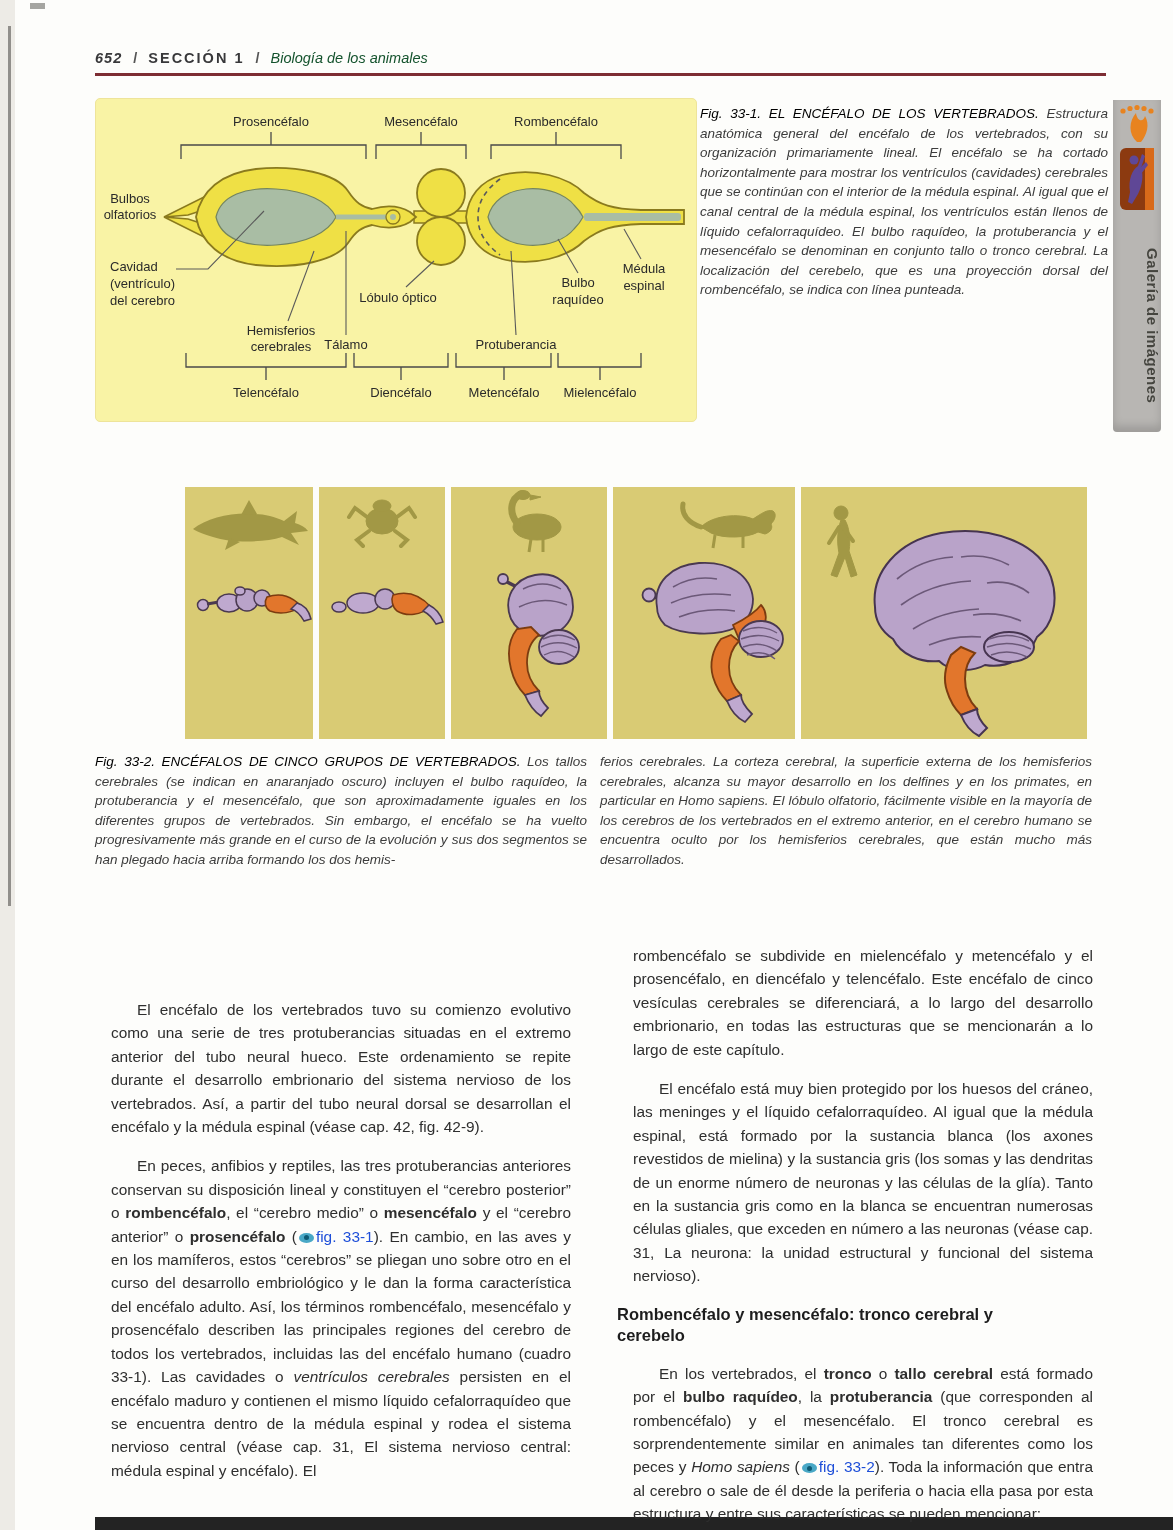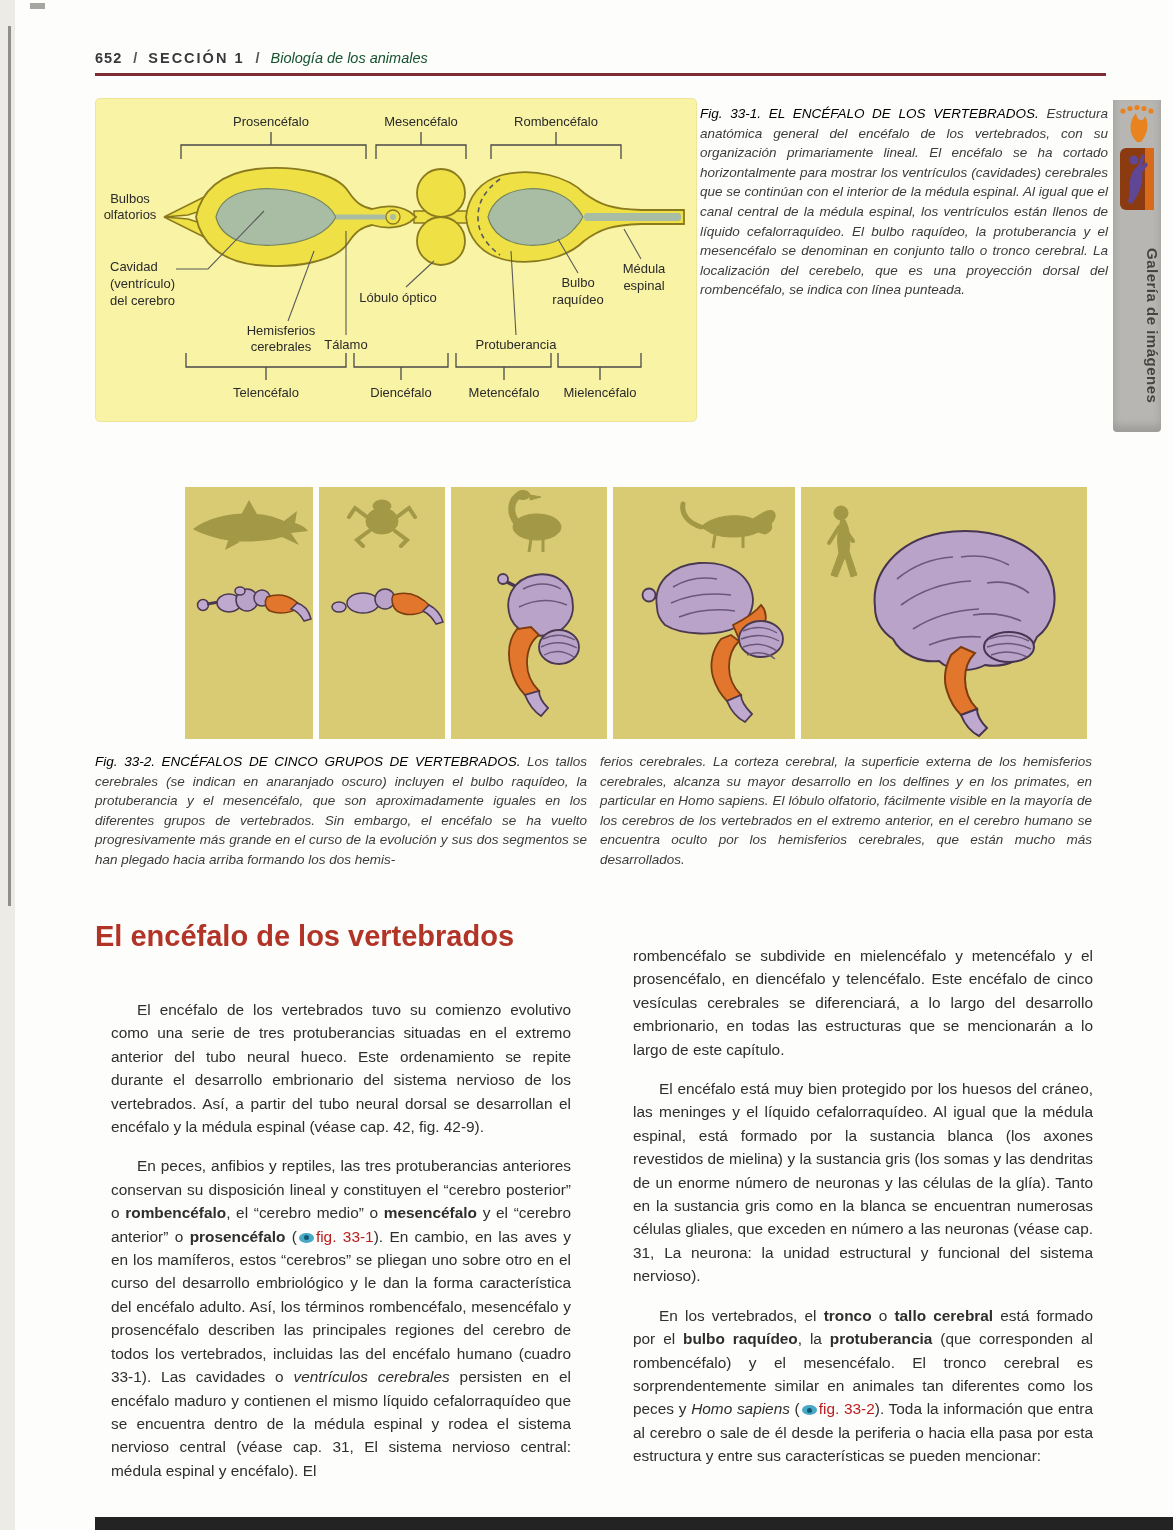--- a/index.html
+++ b/index.html
@@ -7,40 +7,40 @@
         font-family:"Liberation Sans",sans-serif;color:#2f2f2f;}
   
   .scan-left-col{position:absolute;left:0;top:0;width:15px;height:100%;background:#edebe6;}
   .scan-left-line{position:absolute;left:8px;top:26px;width:3px;height:880px;background:#45443f;opacity:.55;}
   .scan-top-mark{position:absolute;left:30px;top:3px;width:15px;height:6px;background:#6a6a66;opacity:.6;}
   .scan-bottom-bar{position:absolute;left:95px;bottom:0;width:1078px;height:13px;background:#232323;}
 
   
   .page-header{position:absolute;left:95px;top:50px;width:1011px;padding-bottom:7px;
                border-bottom:3px solid #7d2d33;font-size:14.5px;color:#38383a;}
-  .page-header .num{font-weight:bold;letter-spacing:1px;}
+  .page-header .num{font-weight:bold;letter-spacing:1px;font-style:italic;}
   .page-header .sep{margin:0 7px;font-weight:bold;color:#555;}
   .page-header .section{font-weight:bold;letter-spacing:2px;}
   .page-header .book{font-style:italic;color:#14532d;}
 
   
   .fig1-box{position:absolute;left:95px;top:98px;width:600px;height:322px;background:#f9f3a5;
             border:1px solid #eee49a;border-radius:5px;}
   .fig1-box svg{display:block;}
   .fig1-box text{font-family:"Liberation Sans",sans-serif;font-size:13px;fill:#2a2a2a;}
 
   
   .caption{font-size:13.5px;line-height:19.6px;color:#3c3c3c;text-align:justify;}
   .fig1-caption{position:absolute;left:700px;top:104px;width:408px;}
   .fig2-caption-left{position:absolute;left:95px;top:752px;width:492px;}
   .fig2-caption-right{position:absolute;left:600px;top:752px;width:492px;}
   .seg-i{font-style:italic;}
   .seg-b{font-weight:bold;font-style:normal;}
   .seg-bi{font-weight:normal;font-style:italic;color:#000000;}
-  .seg-link{color:#b91c1c;}
+  .seg-link{color:#1d4ed8;}
   .eye-icon{display:inline-block;width:15px;height:10px;background:#49a8c6;border-radius:50%;
             position:relative;vertical-align:-1px;margin:0 2px;}
   .eye-icon::after{content:"";position:absolute;left:5px;top:2.5px;width:5px;height:5px;border-radius:50%;background:#0e5a74;}
 
   
   .gallery-tab{position:absolute;left:1113px;top:100px;width:48px;height:332px;background:#b8b6b3;
                border-radius:0 0 4px 4px;box-shadow:inset 0 -6px 8px rgba(0,0,0,.15);}
   .gallery-tab .tab-icon{position:absolute;left:3px;top:4px;}
   .tab-label{position:absolute;left:0;top:126px;width:100%;height:200px;display:flex;justify-content:center;
              writing-mode:vertical-rl;font-weight:bold;font-size:15px;color:#45453f;letter-spacing:.5px;}
@@ -271,26 +271,26 @@
           <path d="M150,168 C144,180 142,192 146,204 C149,214 154,222 160,228 L176,222 C168,214 164,204 164,192 C164,180 168,172 174,166 L160,160 Z" fill="#e2762c" stroke="#7c3c10"></path>
           <path d="M160,228 C164,238 170,245 178,249 L186,241 C180,235 176,228 176,222 Z" fill="#bfa9cf"></path>
         </g>
       </svg>
     </div>
   </div>
 
   <div class="caption fig2-caption-left"><span class="seg-bi">Fig. 33-2. ENCÉFALOS DE CINCO GRUPOS DE VERTEBRADOS. </span><span class="seg-i">Los tallos cerebrales (se indican en anaranjado oscuro) incluyen el bulbo raquídeo, la protuberancia y el mesencéfalo, que son aproximadamente iguales en los diferentes grupos de vertebrados. Sin embargo, el encéfalo se ha vuelto progresivamente más grande en el curso de la evolución y sus dos segmentos se han plegado hacia arriba formando los dos hemis-</span></div>
   <div class="caption fig2-caption-right"><span class="seg-i">ferios cerebrales. La corteza cerebral, la superficie externa de los hemisferios cerebrales, alcanza su mayor desarrollo en los delfines y en los primates, en particular en Homo sapiens. El lóbulo olfatorio, fácilmente visible en la mayoría de los cerebros de los vertebrados en el extremo anterior, en el cerebro humano se encuentra oculto por los hemisferios cerebrales, que están mucho más desarrollados.</span></div>
 
-  <h1 class="article-title">El encéfalo de los vertebrados</h1>
 
   <div class="col col-left">
     <p>El encéfalo de los vertebrados tuvo su comienzo evolutivo como una serie de tres protuberancias situadas en el extremo anterior del tubo neural hueco. Este ordenamiento se repite durante el desarrollo embrionario del sistema nervioso de los vertebrados. Así, a partir del tubo neural dorsal se desarrollan el encéfalo y la médula espinal (véase cap. 42, fig. 42-9).</p>
     <p><span>En peces, anfibios y reptiles, las tres protuberancias anteriores conservan su disposición lineal y constituyen el “cerebro posterior” o </span><span class="seg-b">rombencéfalo</span><span>, el “cerebro medio” o </span><span class="seg-b">mesencéfalo</span><span> y el “cerebro anterior” o </span><span class="seg-b">prosencéfalo</span><span> (</span><span class="eye-icon"></span><span class="seg-link">fig. 33-1</span><span>). En cambio, en las aves y en los mamíferos, estos “cerebros” se pliegan uno sobre otro en el curso del desarrollo embriológico y le dan la forma característica del encéfalo adulto. Así, los términos rombencéfalo, mesencéfalo y prosencéfalo describen las principales regiones del cerebro de todos los vertebrados, incluidas las del encéfalo humano (cuadro 33-1). Las cavidades o </span><span class="seg-i">ventrículos cerebrales</span><span> persisten en el encéfalo maduro y contienen el mismo líquido cefalorraquídeo que se encuentra dentro de la médula espinal y rodea el sistema nervioso central (véase cap. 31, El sistema nervioso central: médula espinal y encéfalo). El</span></p>
   </div>
 
   <div class="col col-right">
     <p class="no-indent">rombencéfalo se subdivide en mielencéfalo y metencéfalo y el prosencéfalo, en diencéfalo y telencéfalo. Este encéfalo de cinco vesículas cerebrales se diferenciará, a lo largo del desarrollo embrionario, en todas las estructuras que se mencionarán a lo largo de este capítulo.</p>
     <p>El encéfalo está muy bien protegido por los huesos del cráneo, las meninges y el líquido cefalorraquídeo. Al igual que la médula espinal, está formado por la sustancia blanca (los axones revestidos de mielina) y la sustancia gris (los somas y las dendritas de un enorme número de neuronas y las células de la glía). Tanto en la sustancia gris como en la blanca se encuentran numerosas células gliales, que exceden en número a las neuronas (véase cap. 31, La neurona: la unidad estructural y funcional del sistema nervioso).</p>
+    <h3 class="subheading">Rombencéfalo y mesencéfalo: tronco cerebral y cerebelo</h3>
     <p><span>En los vertebrados, el </span><span class="seg-b">tronco</span><span> o </span><span class="seg-b">tallo cerebral</span><span> está formado por el </span><span class="seg-b">bulbo raquídeo</span><span>, la </span><span class="seg-b">protuberancia</span><span> (que corresponden al rombencéfalo) y el mesencéfalo. El tronco cerebral es sorprendentemente similar en animales tan diferentes como los peces y </span><span class="seg-i">Homo sapiens</span><span> (</span><span class="eye-icon"></span><span class="seg-link">fig. 33-2</span><span>). Toda la información que entra al cerebro o sale de él desde la periferia o hacia ella pasa por esta estructura y entre sus características se pueden mencionar:</span></p>
   </div>
 
 </div>
 
 </body></html>

